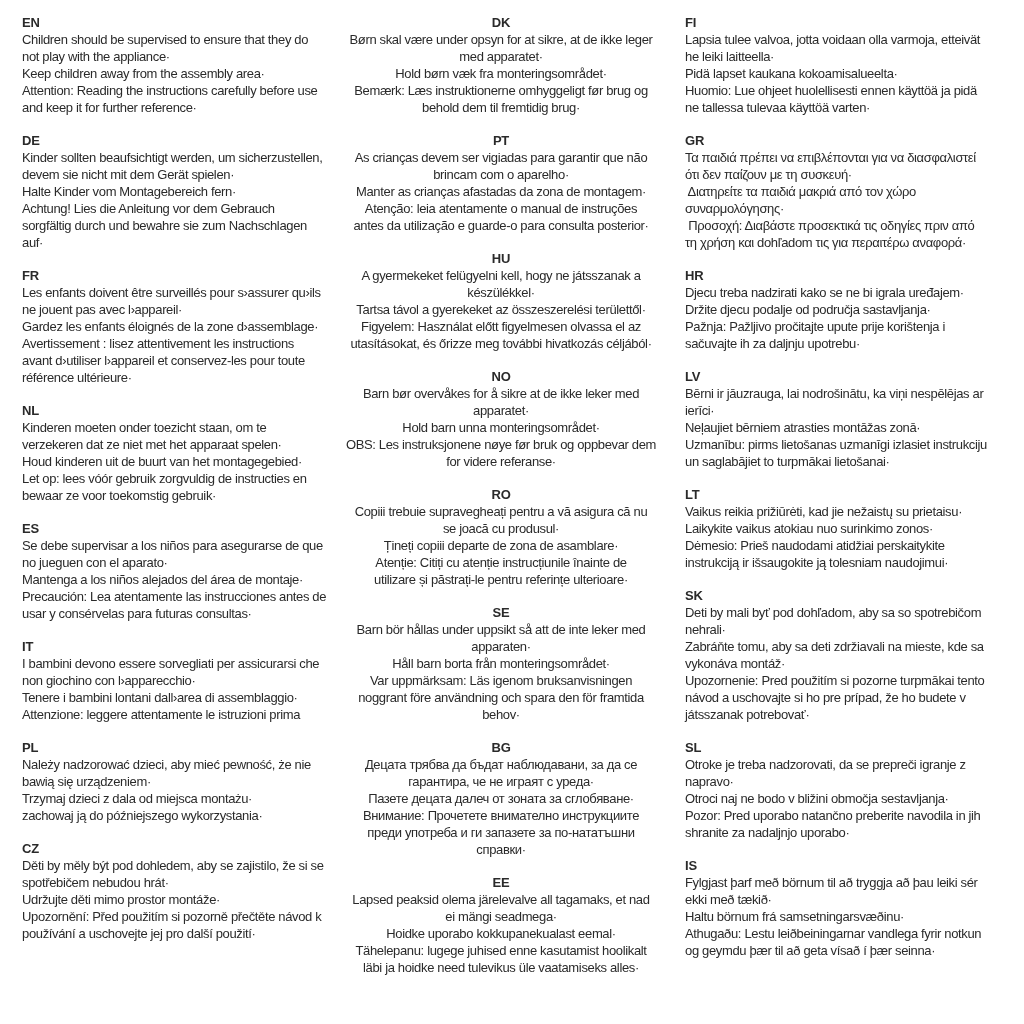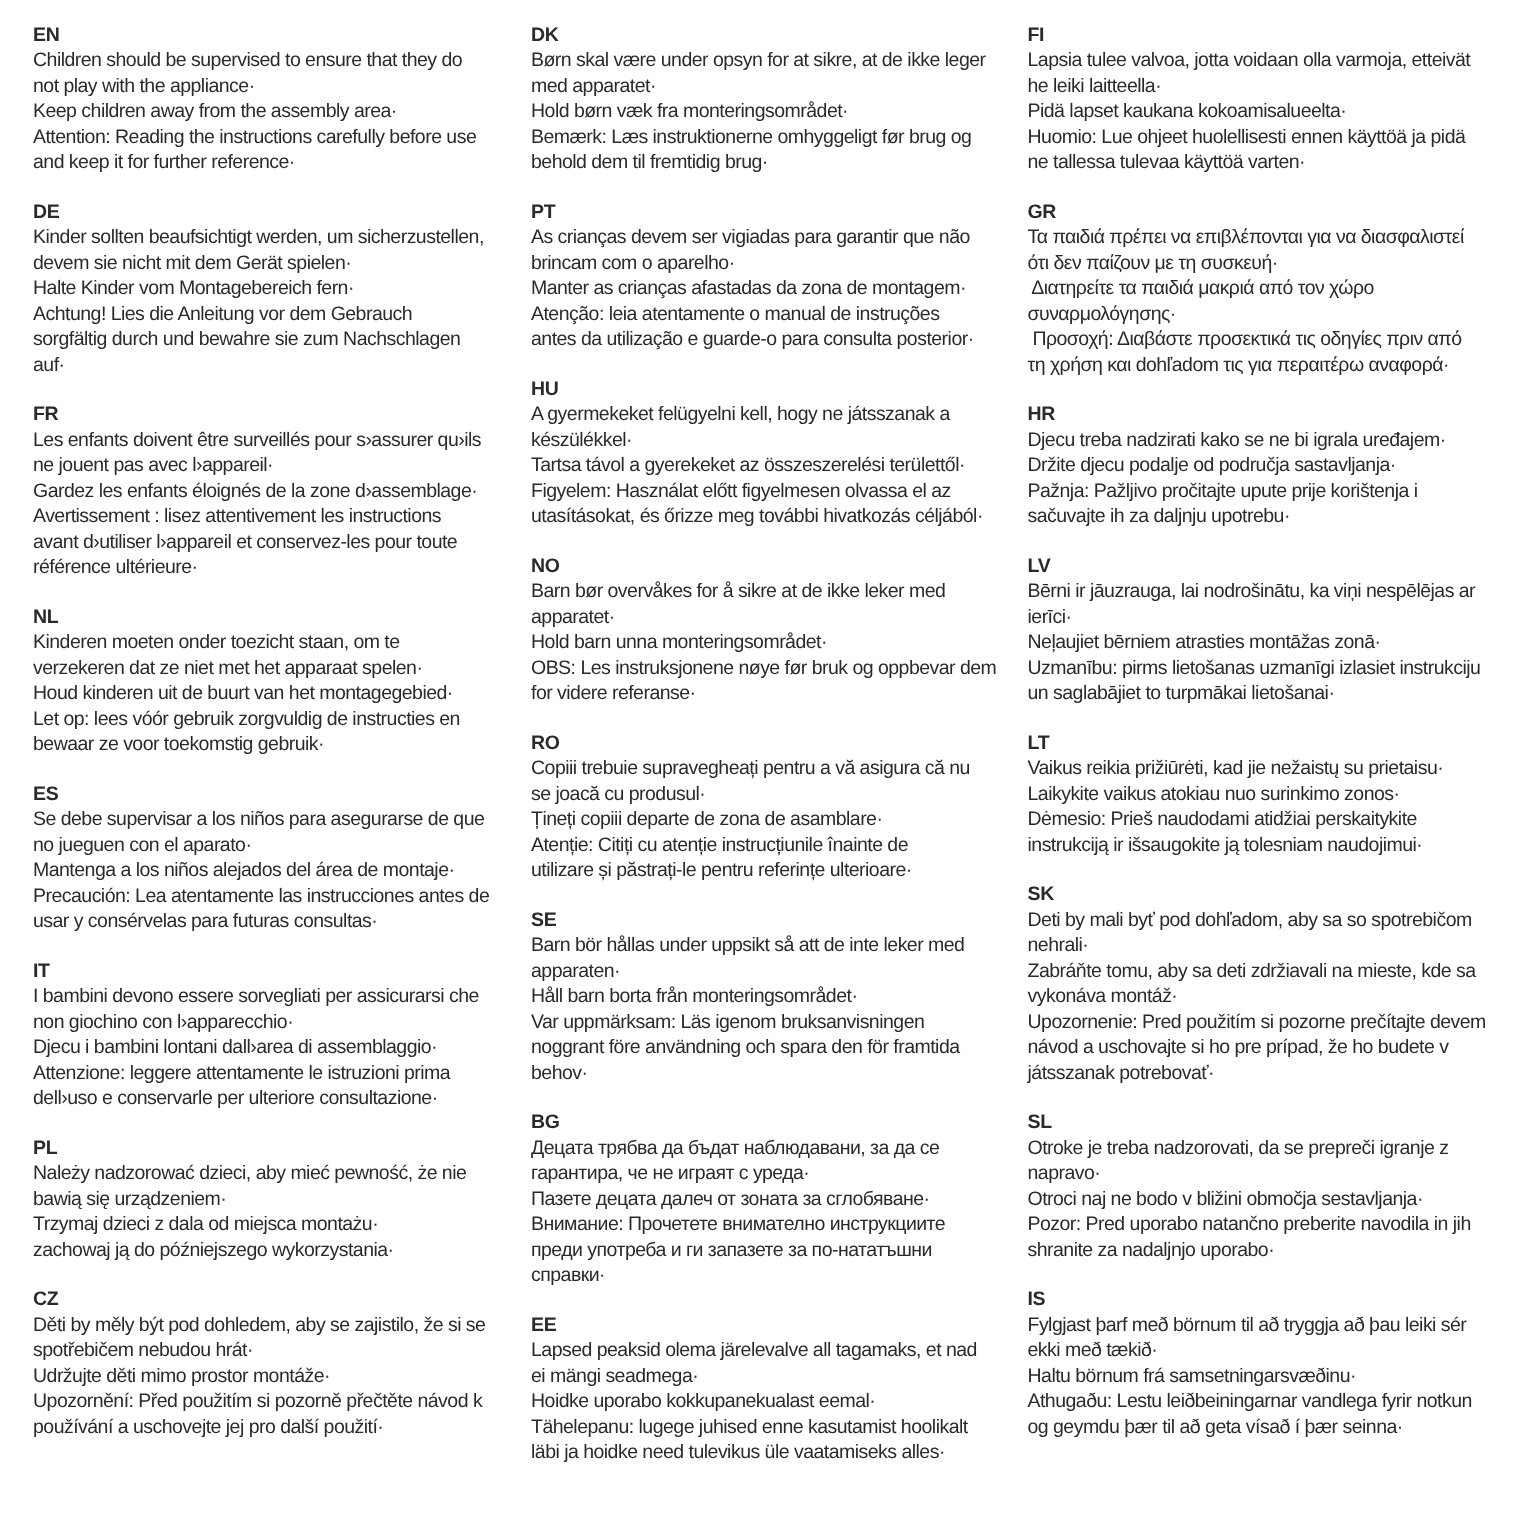--- a/index.html
+++ b/index.html
@@ -15,21 +15,21 @@
     overflow: hidden;
     font-family: "Liberation Sans", sans-serif;
     color: #2a2a2a;
   }
   .col {
     position: absolute;
     top: 14px;
     width: 328px;
   }
   .col-1 { left: 22px; }
-  .col-2 { left: 354px; }
+  .col-2 { left: 337px; text-align: center; }
   .col-3 { left: 685px; }
   .block { margin-bottom: 16px; }
   .code {
     font-size: 13px;
     line-height: 17px;
     font-weight: bold;
     letter-spacing: -0.2px;
     white-space: pre;
   }
   .line {
@@ -83,23 +83,22 @@
         <div class="line">Se debe supervisar a los niños para asegurarse de que</div>
         <div class="line">no jueguen con el aparato·</div>
         <div class="line">Mantenga a los niños alejados del área de montaje·</div>
         <div class="line">Precaución: Lea atentamente las instrucciones antes de</div>
         <div class="line">usar y consérvelas para futuras consultas·</div>
       </div>
       <div class="block">
         <div class="code">IT</div>
         <div class="line">I bambini devono essere sorvegliati per assicurarsi che</div>
         <div class="line">non giochino con l›apparecchio·</div>
-        <div class="line">Djecu i bambini lontani dall›area di assemblaggio·</div>
+        <div class="line">Tenere i bambini lontani dall›area di assemblaggio·</div>
         <div class="line">Attenzione: leggere attentamente le istruzioni prima</div>
-        <div class="line">dell›uso e conservarle per ulteriore consultazione·</div>
       </div>
       <div class="block">
         <div class="code">PL</div>
         <div class="line">Należy nadzorować dzieci, aby mieć pewność, że nie</div>
         <div class="line">bawią się urządzeniem·</div>
         <div class="line">Trzymaj dzieci z dala od miejsca montażu·</div>
         <div class="line">zachowaj ją do późniejszego wykorzystania·</div>
       </div>
       <div class="block">
         <div class="code">CZ</div>
@@ -217,21 +216,21 @@
         <div class="line">Laikykite vaikus atokiau nuo surinkimo zonos·</div>
         <div class="line">Dėmesio: Prieš naudodami atidžiai perskaitykite</div>
         <div class="line">instrukciją ir išsaugokite ją tolesniam naudojimui·</div>
       </div>
       <div class="block">
         <div class="code">SK</div>
         <div class="line">Deti by mali byť pod dohľadom, aby sa so spotrebičom</div>
         <div class="line">nehrali·</div>
         <div class="line">Zabráňte tomu, aby sa deti zdržiavali na mieste, kde sa</div>
         <div class="line">vykonáva montáž·</div>
-        <div class="line">Upozornenie: Pred použitím si pozorne prečítajte devem</div>
+        <div class="line">Upozornenie: Pred použitím si pozorne turpmākai tento</div>
         <div class="line">návod a uschovajte si ho pre prípad, že ho budete v</div>
         <div class="line">játsszanak potrebovať·</div>
       </div>
       <div class="block">
         <div class="code">SL</div>
         <div class="line">Otroke je treba nadzorovati, da se prepreči igranje z</div>
         <div class="line">napravo·</div>
         <div class="line">Otroci naj ne bodo v bližini območja sestavljanja·</div>
         <div class="line">Pozor: Pred uporabo natančno preberite navodila in jih</div>
         <div class="line">shranite za nadaljnjo uporabo·</div>

